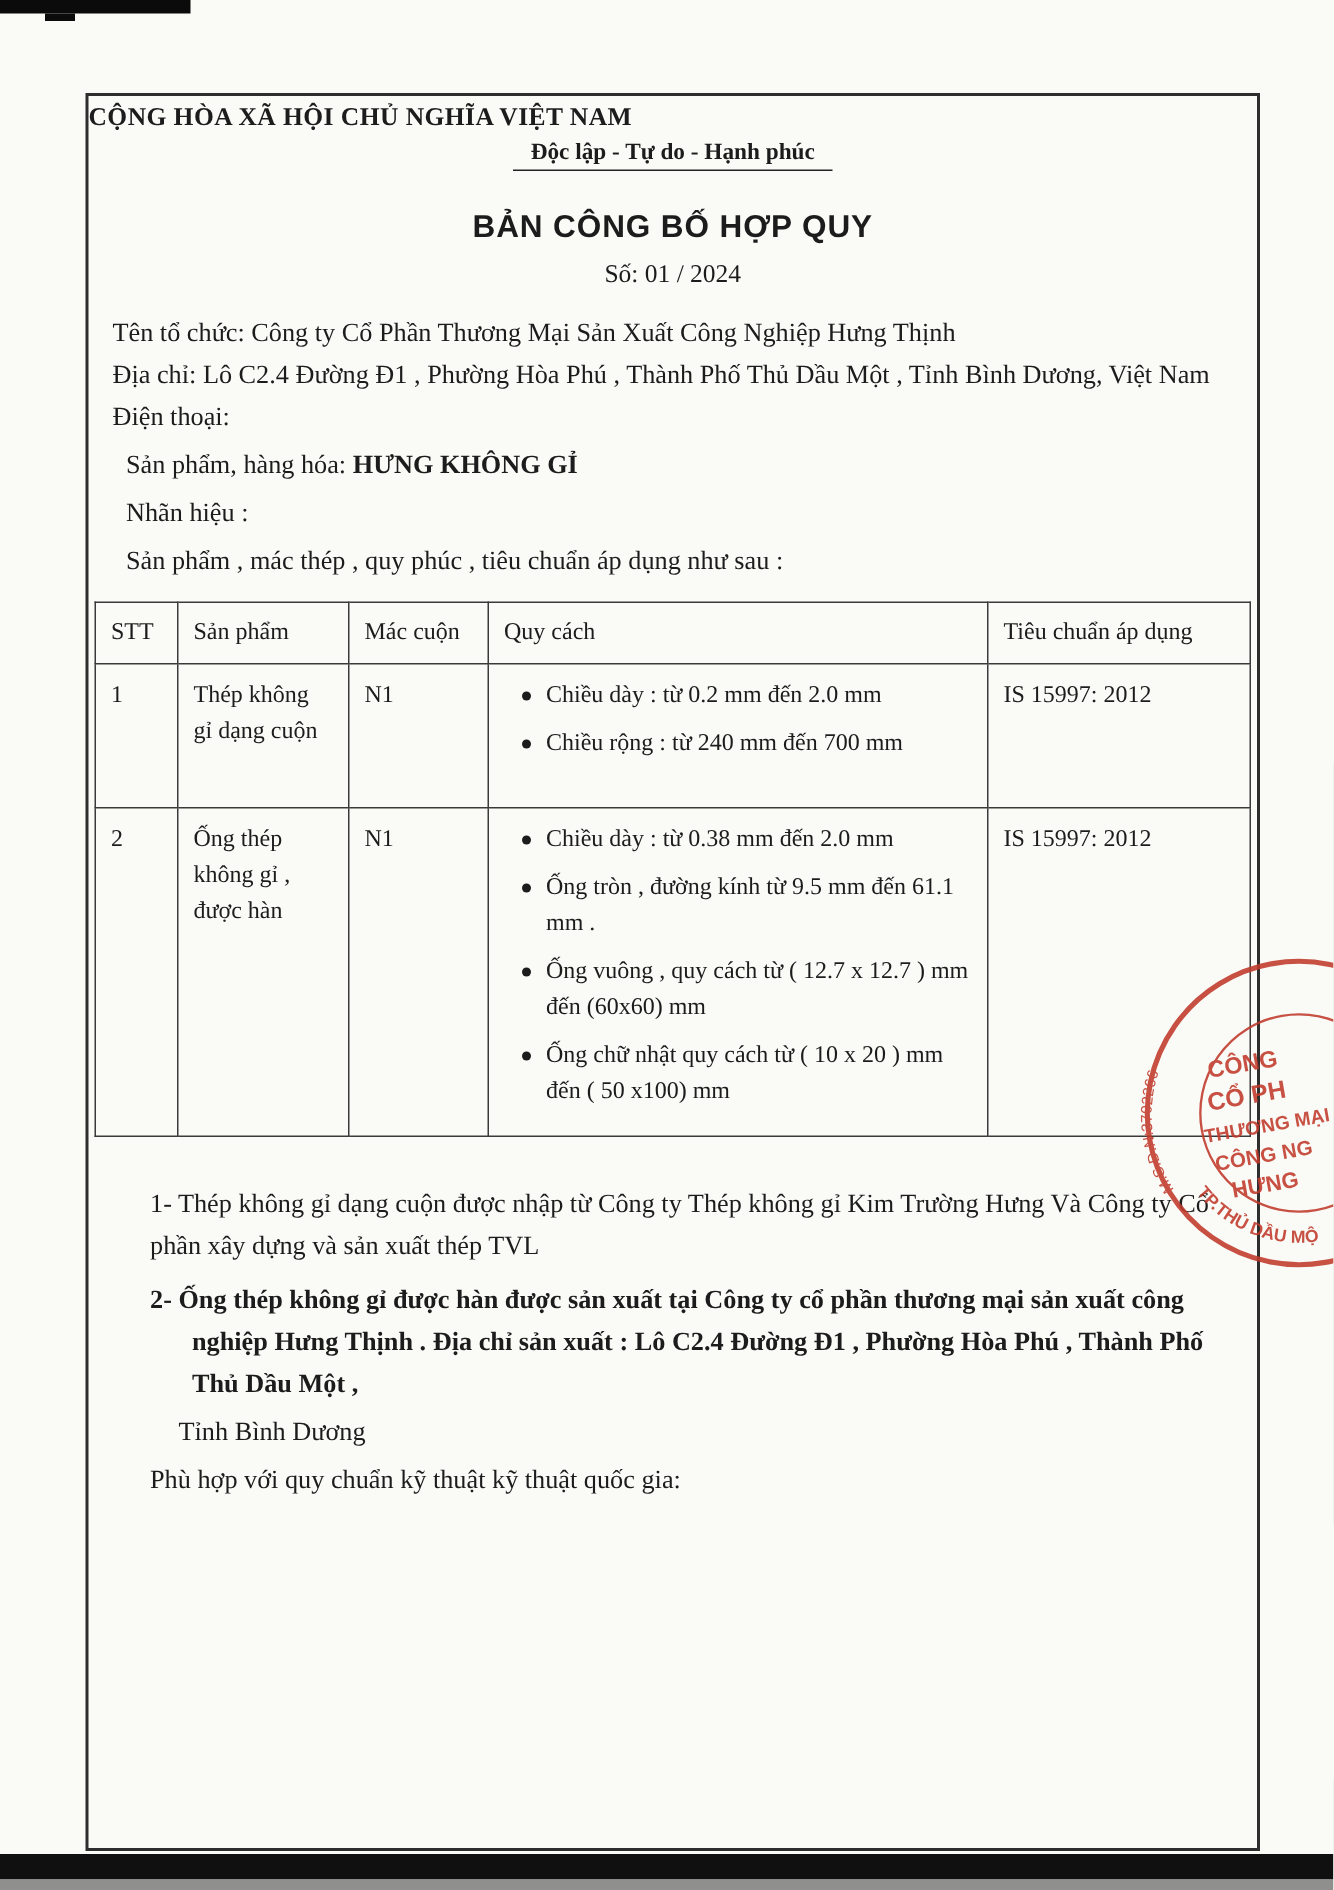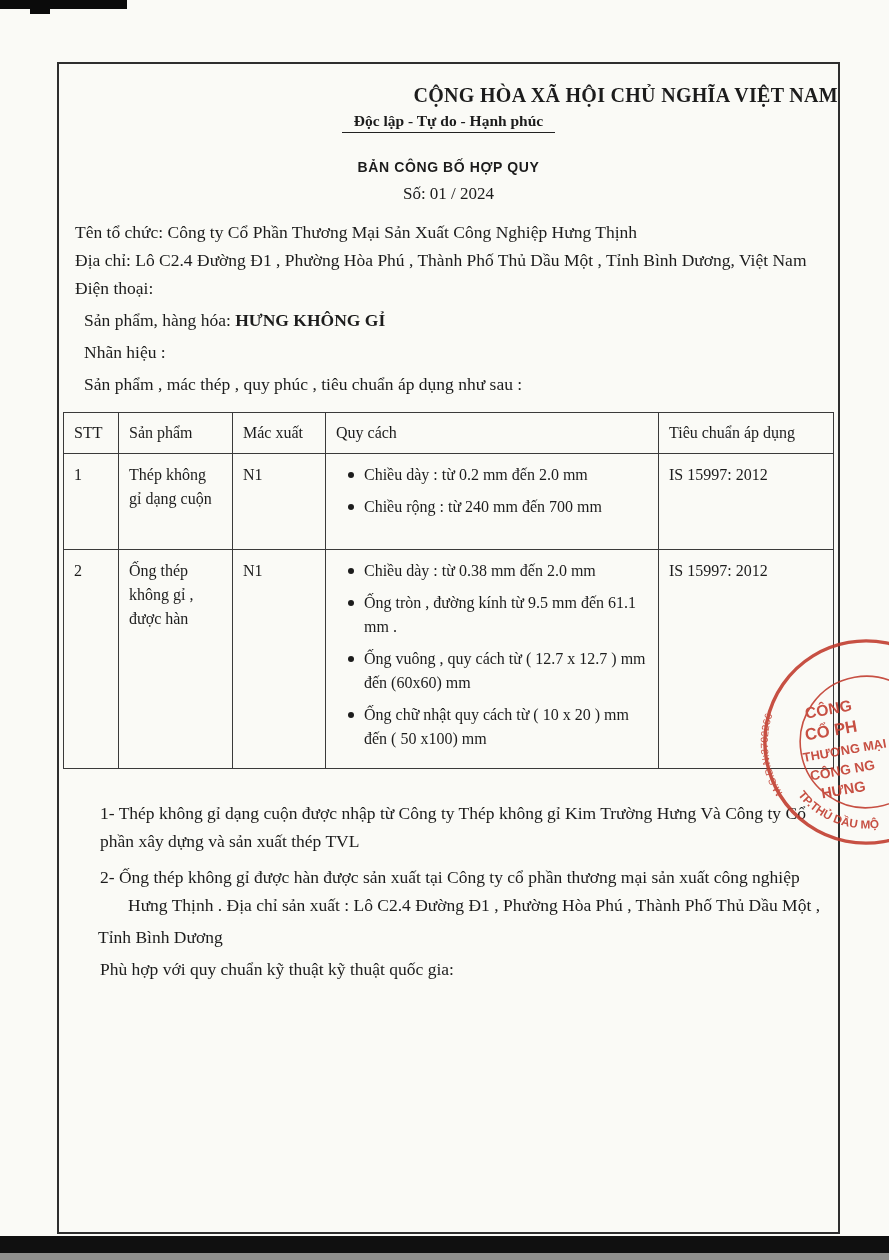--- a/index.html
+++ b/index.html
@@ -18,25 +18,25 @@
   .artifact-top2  { position:absolute; left:30px; top:9px; width:20px; height:5px; background:#0b0b0b; }
   .artifact-bottom  { position:absolute; left:0; top:1236px; width:889px; height:17px; background:#101010; }
   .artifact-bottom2 { position:absolute; left:0; top:1253px; width:889px; height:7px; background:#8f8f8d; }
 
   .frame {
     position:absolute; left:57px; top:62px;
     width:783px; height:1172px;
     border:2px solid #2e2e2e;
   }
 
-  .nat-title { text-align:right; margin-top:20px; font-weight:bold; font-size:20px; letter-spacing:.3px; }
+  .nat-title { text-align:left; margin-top:4px; font-weight:bold; font-size:17px; letter-spacing:.3px; }
   .motto     { text-align:center; margin-top:5px; font-weight:bold; font-size:15.5px; }
   .motto span { display:inline-block; border-bottom:1.7px solid #222; padding:0 12px 2px 12px; }
 
-  .doc-title  { text-align:center; margin-top:26px; font-family:"Liberation Sans", sans-serif; font-weight:bold; font-size:14px; letter-spacing:.6px; }
+  .doc-title  { text-align:center; margin-top:26px; font-family:"Liberation Sans", sans-serif; font-weight:bold; font-size:21px; letter-spacing:.6px; }
   .doc-number { text-align:center; margin-top:9px; font-size:17px; }
 
   .info { margin:14px 14px 0 16px; font-size:17.5px; line-height:28px; }
   .info p { margin:0; }
   .info p.sp { padding-left:9px; margin-top:4px; }
   .bold { font-weight:bold; }
 
   table.spec {
     margin:14px 3px 0 4px;
     width:calc(100% - 8px);
@@ -59,22 +59,22 @@
 
   ul.spec-list { margin:0; padding:0 0 0 12px; list-style:none; }
   ul.spec-list li { position:relative; padding-left:16px; margin-bottom:8px; }
   ul.spec-list li::before {
     content:""; position:absolute; left:0; top:9px;
     width:6px; height:6px; border-radius:50%; background:#1c1c1c;
   }
 
   .notes { margin-top:30px; font-size:17.5px; line-height:28px; }
   .note-1 { margin:0 16px 0 41px; }
-  .note-2 { margin:8px 16px 0 41px; padding-left:28px; text-indent:-28px; }
-  .province { margin:4px 16px 0 39px; }
+  .note-2 { margin:8px 16px 0 41px; padding-left:28px; text-indent:-28px;font-weight:bold; }
+  .province { margin:4px 16px 0 60px; }
   .conform  { margin:4px 16px 0 41px; }
   .qcvn     { margin:6px 5px 0 4px; text-indent:37px; text-align:justify; }
 
   .stamp {
     position:absolute; left:758px; top:634px;
     width:216px; height:216px;
     transform:rotate(-10deg);
     opacity:.88;
     pointer-events:none;
   }
@@ -111,21 +111,21 @@
         <col style="width:55px">
           <col style="width:114px">
           <col style="width:93px">
           <col style="width:333px">
           <col>
       </colgroup>
       <thead>
         <tr>
           <th class="c-stt">STT</th>
           <th>Sản phẩm</th>
-          <th>Mác xuất</th>
+          <th>Mác cuộn</th>
           <th>Quy cách</th>
           <th>Tiêu chuẩn áp dụng</th>
         </tr>
       </thead>
       <tbody>
         <tr class="r1">
           <td class="c-stt">1</td>
           <td>Thép không gỉ dạng cuộn</td>
           <td class="c-mac">N1</td>
           <td>

